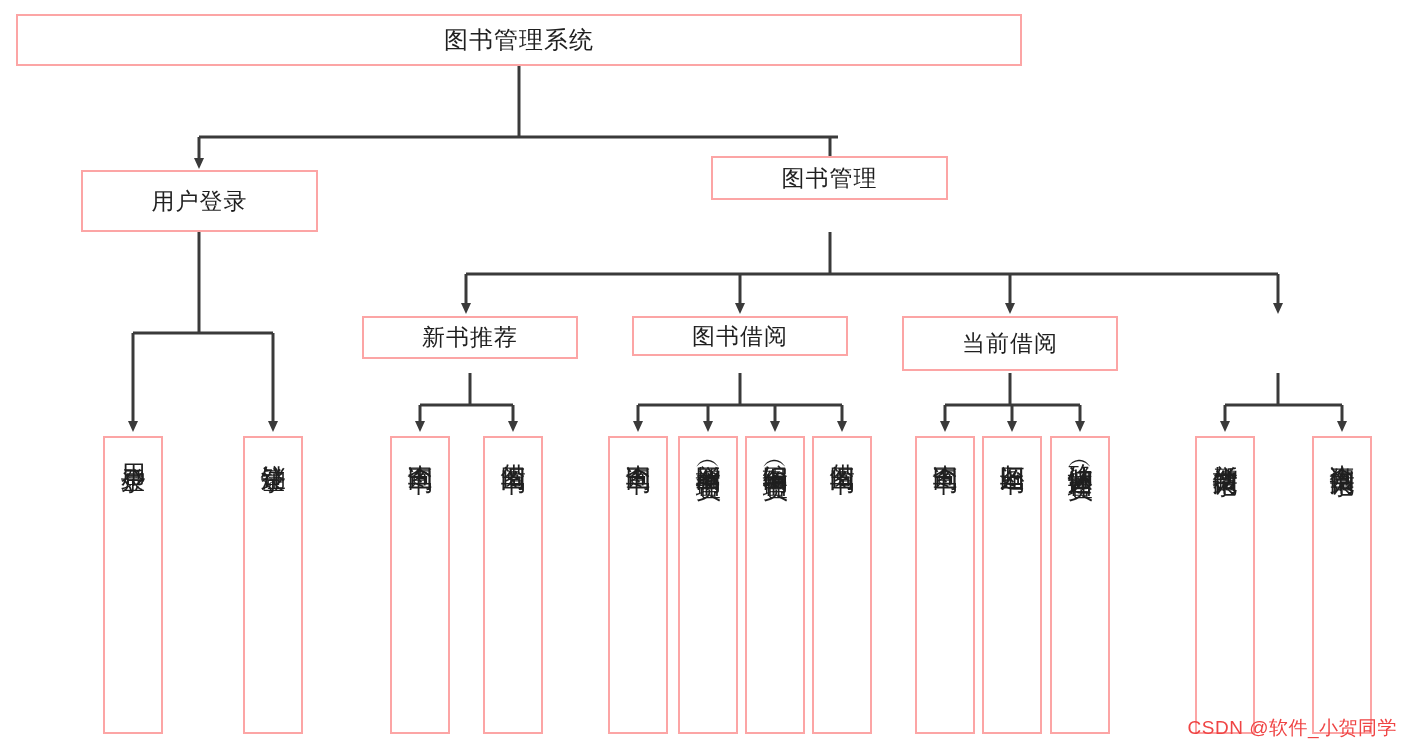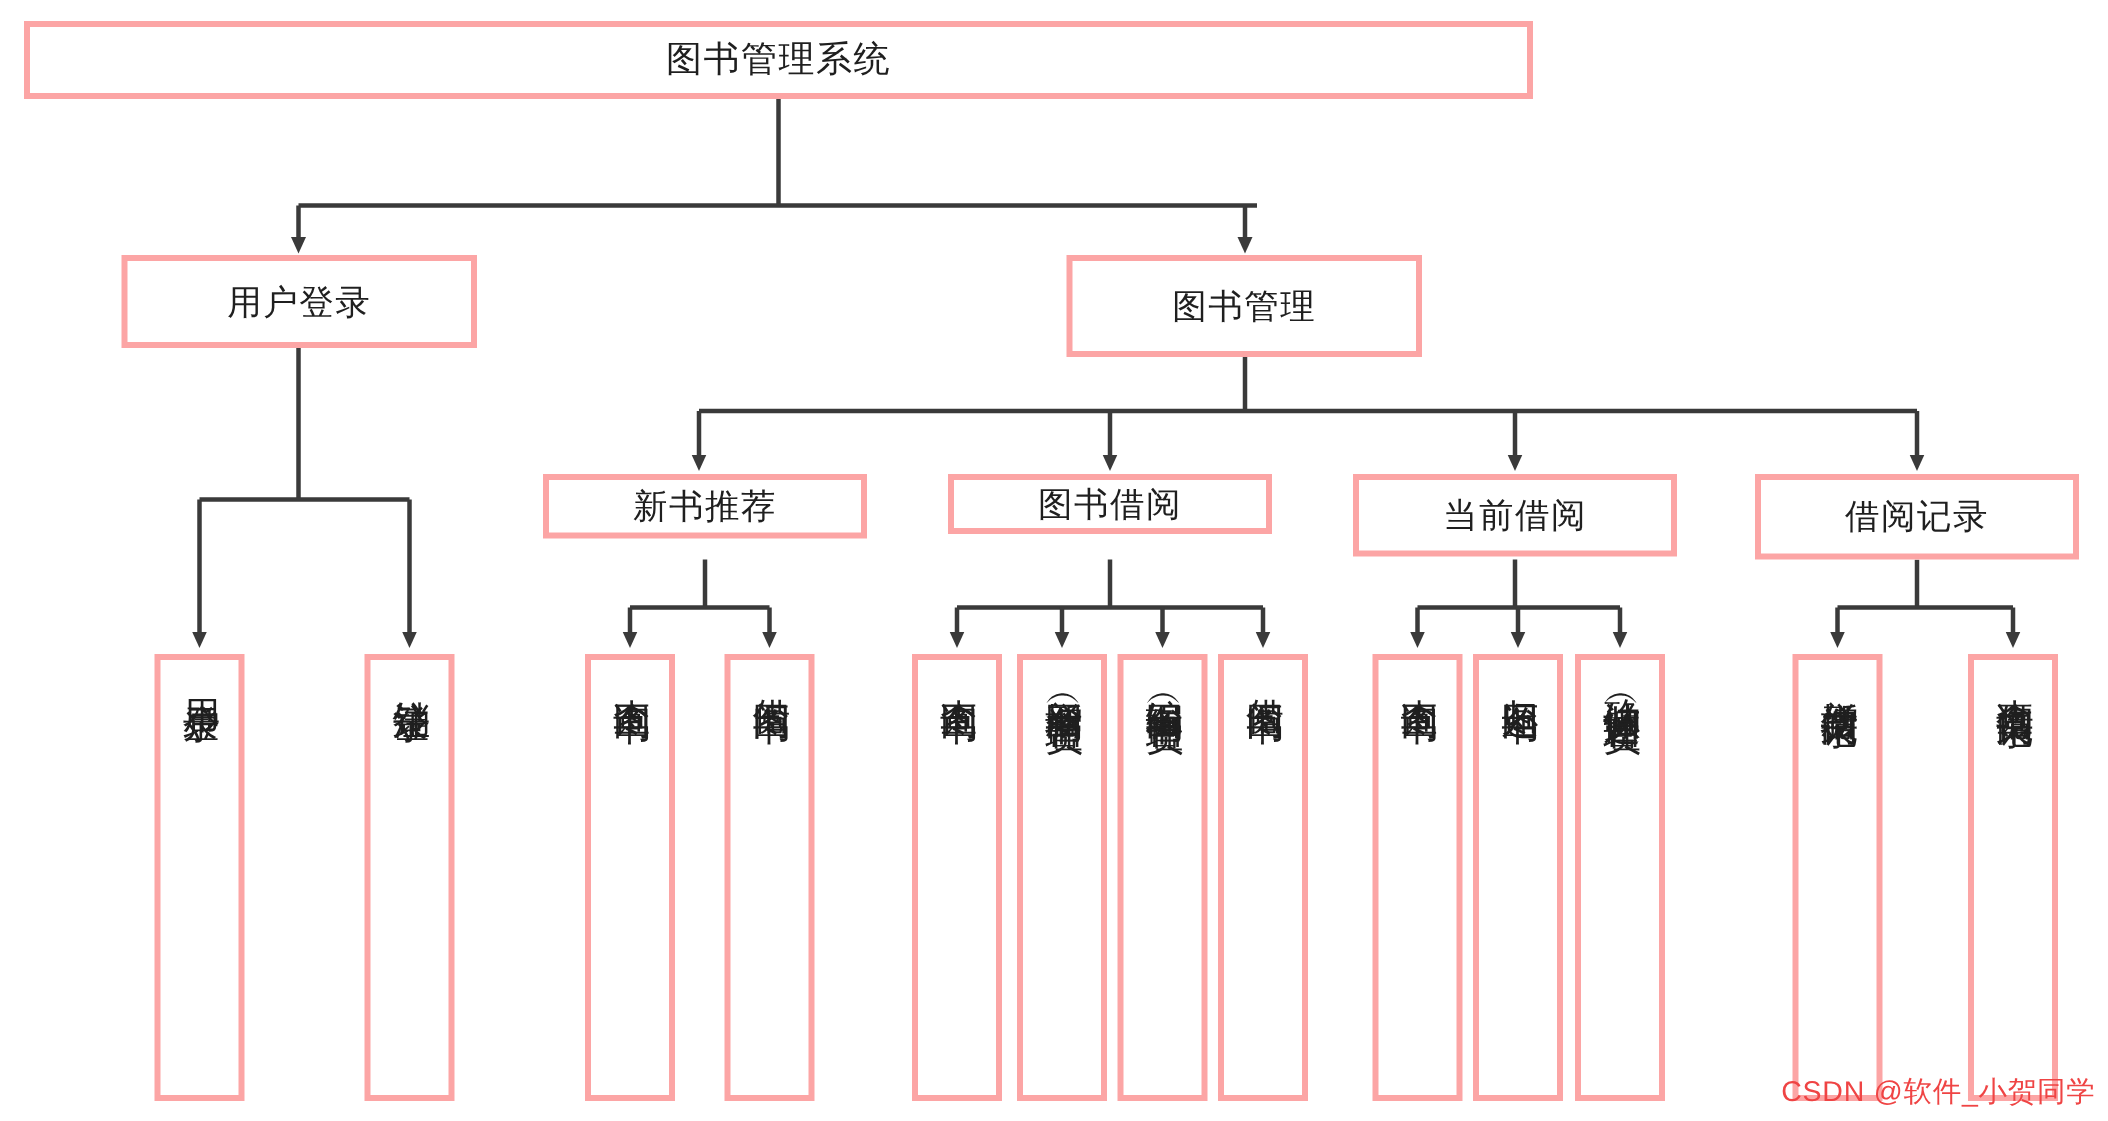--- a/index.html
+++ b/index.html
@@ -2,21 +2,21 @@
 <html><head>
 <meta charset="utf-8">
 <title>Diagram</title>
 <style>
   html,body{margin:0;padding:0;background:#ffffff;}
   body{font-family:"Liberation Sans","DejaVu Sans",sans-serif;}
   #stage{position:relative;width:1405px;height:747px;background:#ffffff;overflow:hidden;}
   #edges{position:absolute;left:0;top:0;width:1405px;height:747px;}
   .node{
     position:absolute;
-    border:4px solid #fca5a5;
+    border:2px solid #fca5a5;
     background:#ffffff;
     box-sizing:border-box;
     display:flex;
     align-items:center;
     justify-content:center;
     color:#1f1f1f;
   }
   .node .lbl{
     display:block;
     text-align:center;
@@ -109,35 +109,32 @@
     </g>
   </svg>
 
   <div class="node horiz root" style="left:16px;top:14px;width:1006px;height:52px;">
     <span class="lbl">图书管理系统</span>
   </div>
 
   <div class="node horiz" style="left:81px;top:170px;width:237px;height:62px;">
     <span class="lbl">用户登录</span>
   </div>
-  <div class="node horiz" style="left:711px;top:170px;width:237px;height:68px;justify-content:center;">
+  <div class="node horiz" style="left:711px;top:156px;width:237px;height:44px;justify-content:center;">
     <span class="lbl">图书管理</span>
   </div>
 
   <div class="node horiz" style="left:362px;top:316px;width:216px;height:43px;">
     <span class="lbl">新书推荐</span>
   </div>
   <div class="node horiz" style="left:632px;top:316px;width:216px;height:40px;">
     <span class="lbl">图书借阅</span>
   </div>
   <div class="node horiz" style="left:902px;top:316px;width:216px;height:55px;">
     <span class="lbl">当前借阅</span>
-  </div>
-  <div class="node horiz" style="left:1170px;top:316px;width:216px;height:57px;">
-    <span class="lbl">借阅记录</span>
   </div>
 
   <div class="node vert" style="left:103px;top:436px;width:60px;height:298px;">
     <span class="lbl">用户登录</span>
   </div>
   <div class="node vert" style="left:243px;top:436px;width:60px;height:298px;">
     <span class="lbl">注销登录</span>
   </div>
 
   <div class="node vert" style="left:390px;top:436px;width:60px;height:298px;">

